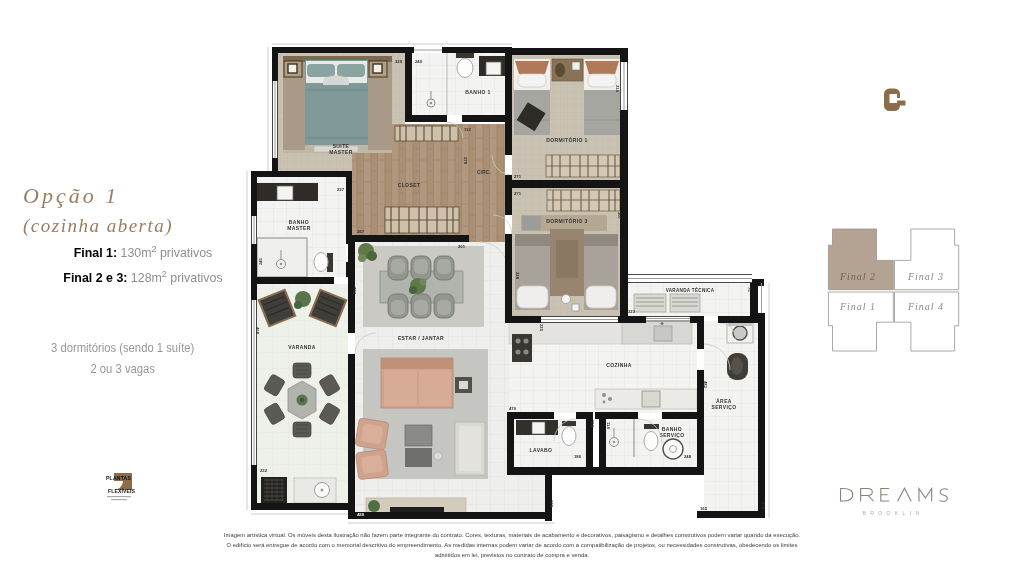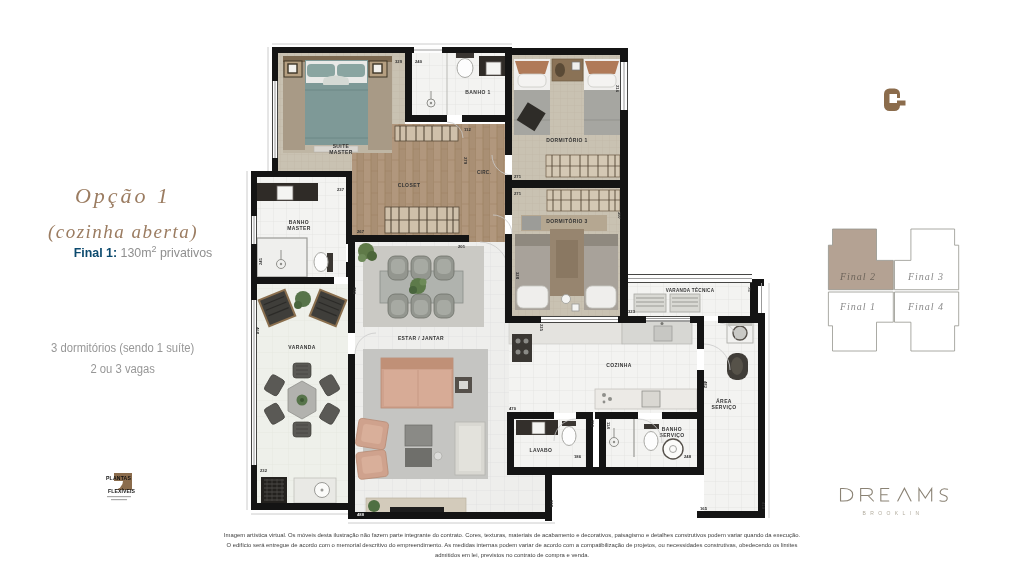--- a/index.html
+++ b/index.html
@@ -1,41 +1,42 @@
 <!DOCTYPE html>
 <html><head>
 <meta charset="utf-8">
 <style>
   html,body{margin:0;padding:0;background:#fff;}
   body{width:1024px;height:582px;position:relative;overflow:hidden;
        font-family:"Liberation Sans",sans-serif;}
   .abs{position:absolute;}
-  #opcao{left:23px;top:183px;width:200px;text-align:center;color:#9b7c61;
+  #opcao{left:23px;top:183px;width:200px;text-align:left;color:#9b7c61;
          font-family:"Liberation Serif",serif;font-style:italic;}
   #opcao .l1{font-size:22px;letter-spacing:3px;}
-  #opcao .l2{font-size:19px;letter-spacing:1.5px;margin-top:12px;}
+  #opcao .l2{font-size:19px;letter-spacing:1.5px;margin-top:6px;}
   #finais{left:23px;top:239px;width:200px;text-align:center;font-size:12.4px;
           color:#8f8f8f;line-height:21px;}
-  #finais b{color:#0c4a6e;padding-left:40px;}
+  #finais b{color:#000000;padding-left:40px;}
   #dorms{left:23px;top:338px;width:200px;text-align:center;font-size:12.5px;
          color:#979797;line-height:21px;transform:scaleX(0.9);
          transform-origin:97px 0;}
   sup{font-size:9px;}
   #disc{left:0px;top:531px;width:1024px;text-align:center;font-size:5.9px;
         color:#3d3d3d;line-height:9.8px;font-family:"Liberation Sans",sans-serif;
         white-space:nowrap;}
 </style>
 </head>
 <body>
 <div class="abs" id="opcao">
   <div class="l1">Opção 1</div>
   <div class="l2">(cozinha aberta)</div>
 </div>
 <div class="abs" id="finais">
   <div><b>Final 1:</b> 130m<sup>2</sup> privativos</div>
+  <div><b>Final 2 e 3:</b> 128m<sup>2</sup> privativos</div>
 </div>
 <div class="abs" id="dorms">
   <div>3 dormitórios (sendo 1 suíte)</div>
   <div>2 ou 3 vagas</div>
 </div>
 <div class="abs" id="disc">
   Imagem artística virtual. Os móveis desta ilustração não fazem parte integrante do contrato. Cores, texturas, materiais de acabamento e decorativos, paisagismo e detalhes construtivos podem variar quando da execução.<br>
   O edifício será entregue de acordo com o memorial descritivo do empreendimento. As medidas internas podem variar de acordo com a compatibilização de projetos, ou necessidades construtivas, obedecendo os limites<br>
   admitidos em lei, previstos no contrato de compra e venda.
 </div>

